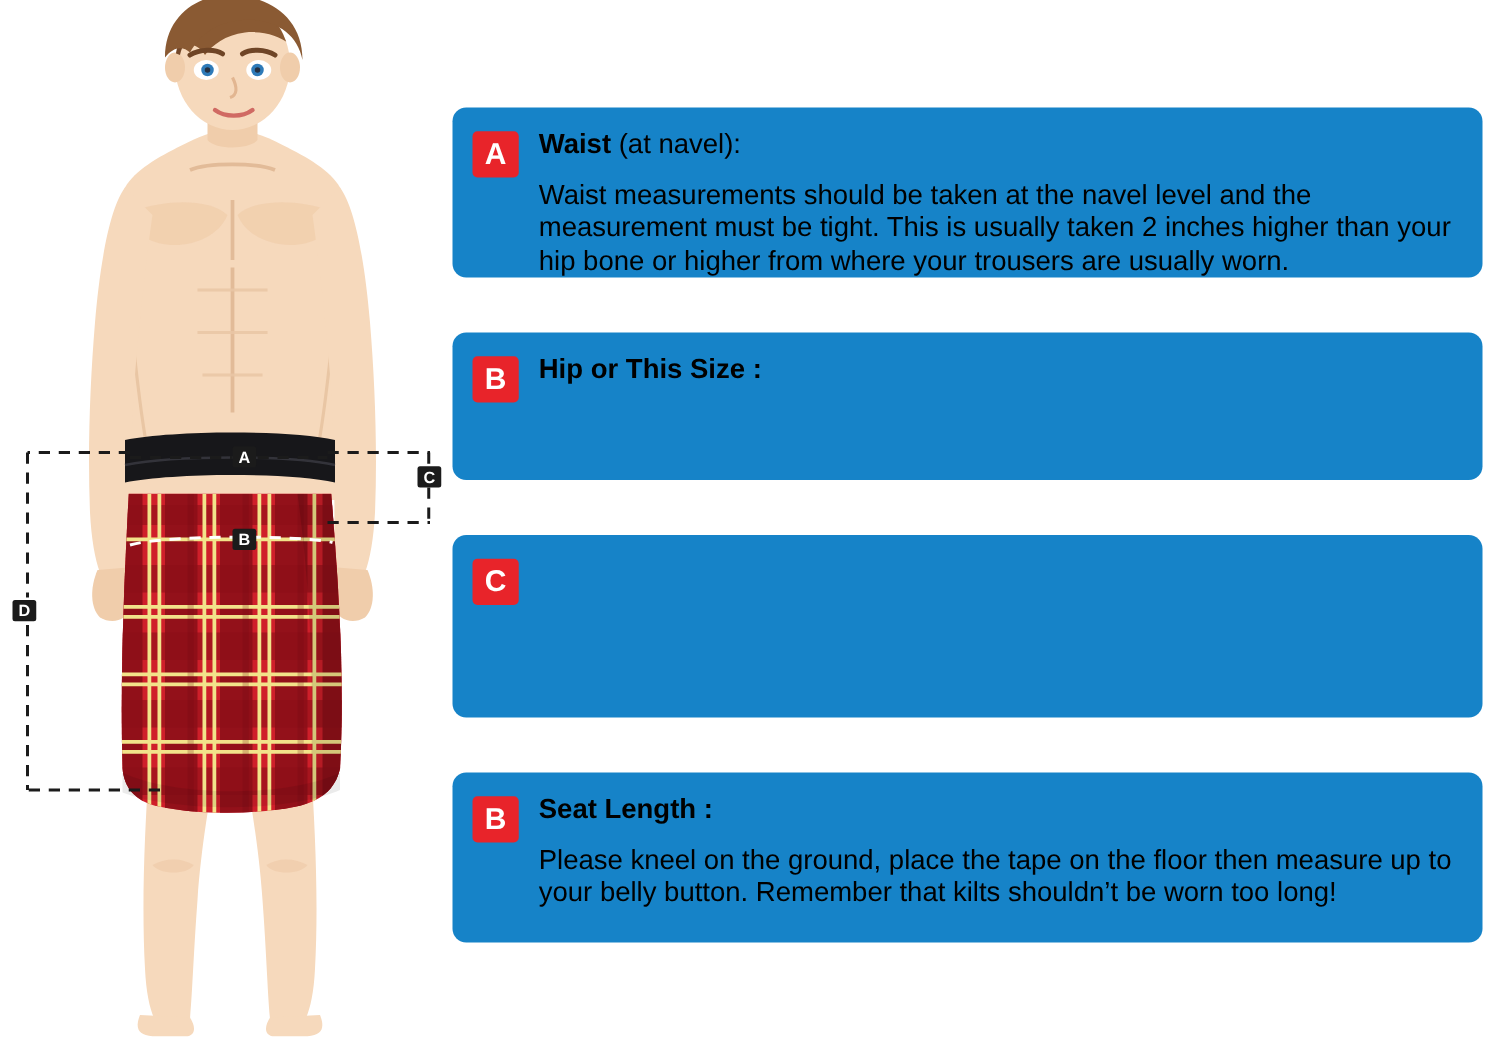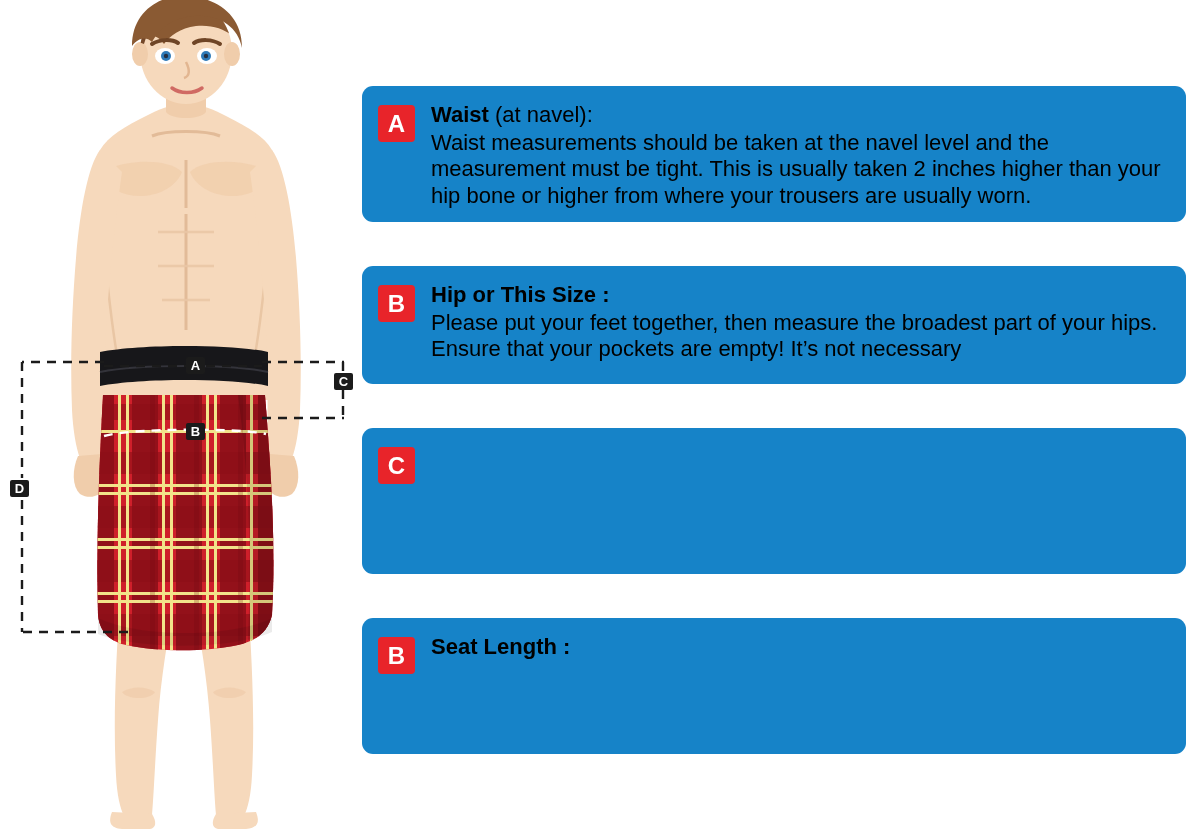--- a/index.html
+++ b/index.html
@@ -102,21 +102,21 @@
     font-weight: bold;
     display: inline;
   }
   .card-title-suffix {
     font-weight: normal;
     display: inline;
   }
   .card-text {
     display: block;
     font-weight: normal;
-    margin-top: 1px;
+    margin-top: 14px;
   }
 </style>
 </head>
 <body>
 
 <div id="root">
 
   <div class="figure-panel">
 
     <svg class="figure-svg" width="360" height="832" viewBox="0 0 360 832">
@@ -309,29 +309,29 @@
       <div class="card-body">
         <span class="card-title">Waist</span><span class="card-title-suffix"> (at navel):</span>
         <span class="card-text">Waist measurements should be taken at the navel level and the measurement must be tight. This is usually taken 2 inches higher than your hip bone or higher from where your trousers are usually worn.</span>
       </div>
     </div>
 
     <div class="card card-2">
       <div class="badge">B</div>
       <div class="card-body">
         <span class="card-title">Hip or This Size :</span><span class="card-title-suffix"></span>
-        <span class="card-text">Please put your feet together, then measure the broadest part of your hips. Ensure that your pockets are empty! It’s not necessary</span>
       </div>
     </div>
 
     <div class="card card-3">
       <div class="badge">C</div>
     </div>
 
     <div class="card card-4">
       <div class="badge">B</div>
       <div class="card-body">
         <span class="card-title">Seat Length :</span><span class="card-title-suffix"></span>
+        <span class="card-text">Please kneel on the ground, place the tape on the floor then measure up to your belly button. Remember that kilts shouldn’t be worn too long!</span>
       </div>
     </div>
 
   </div>
 </div>
 
 </body></html>

